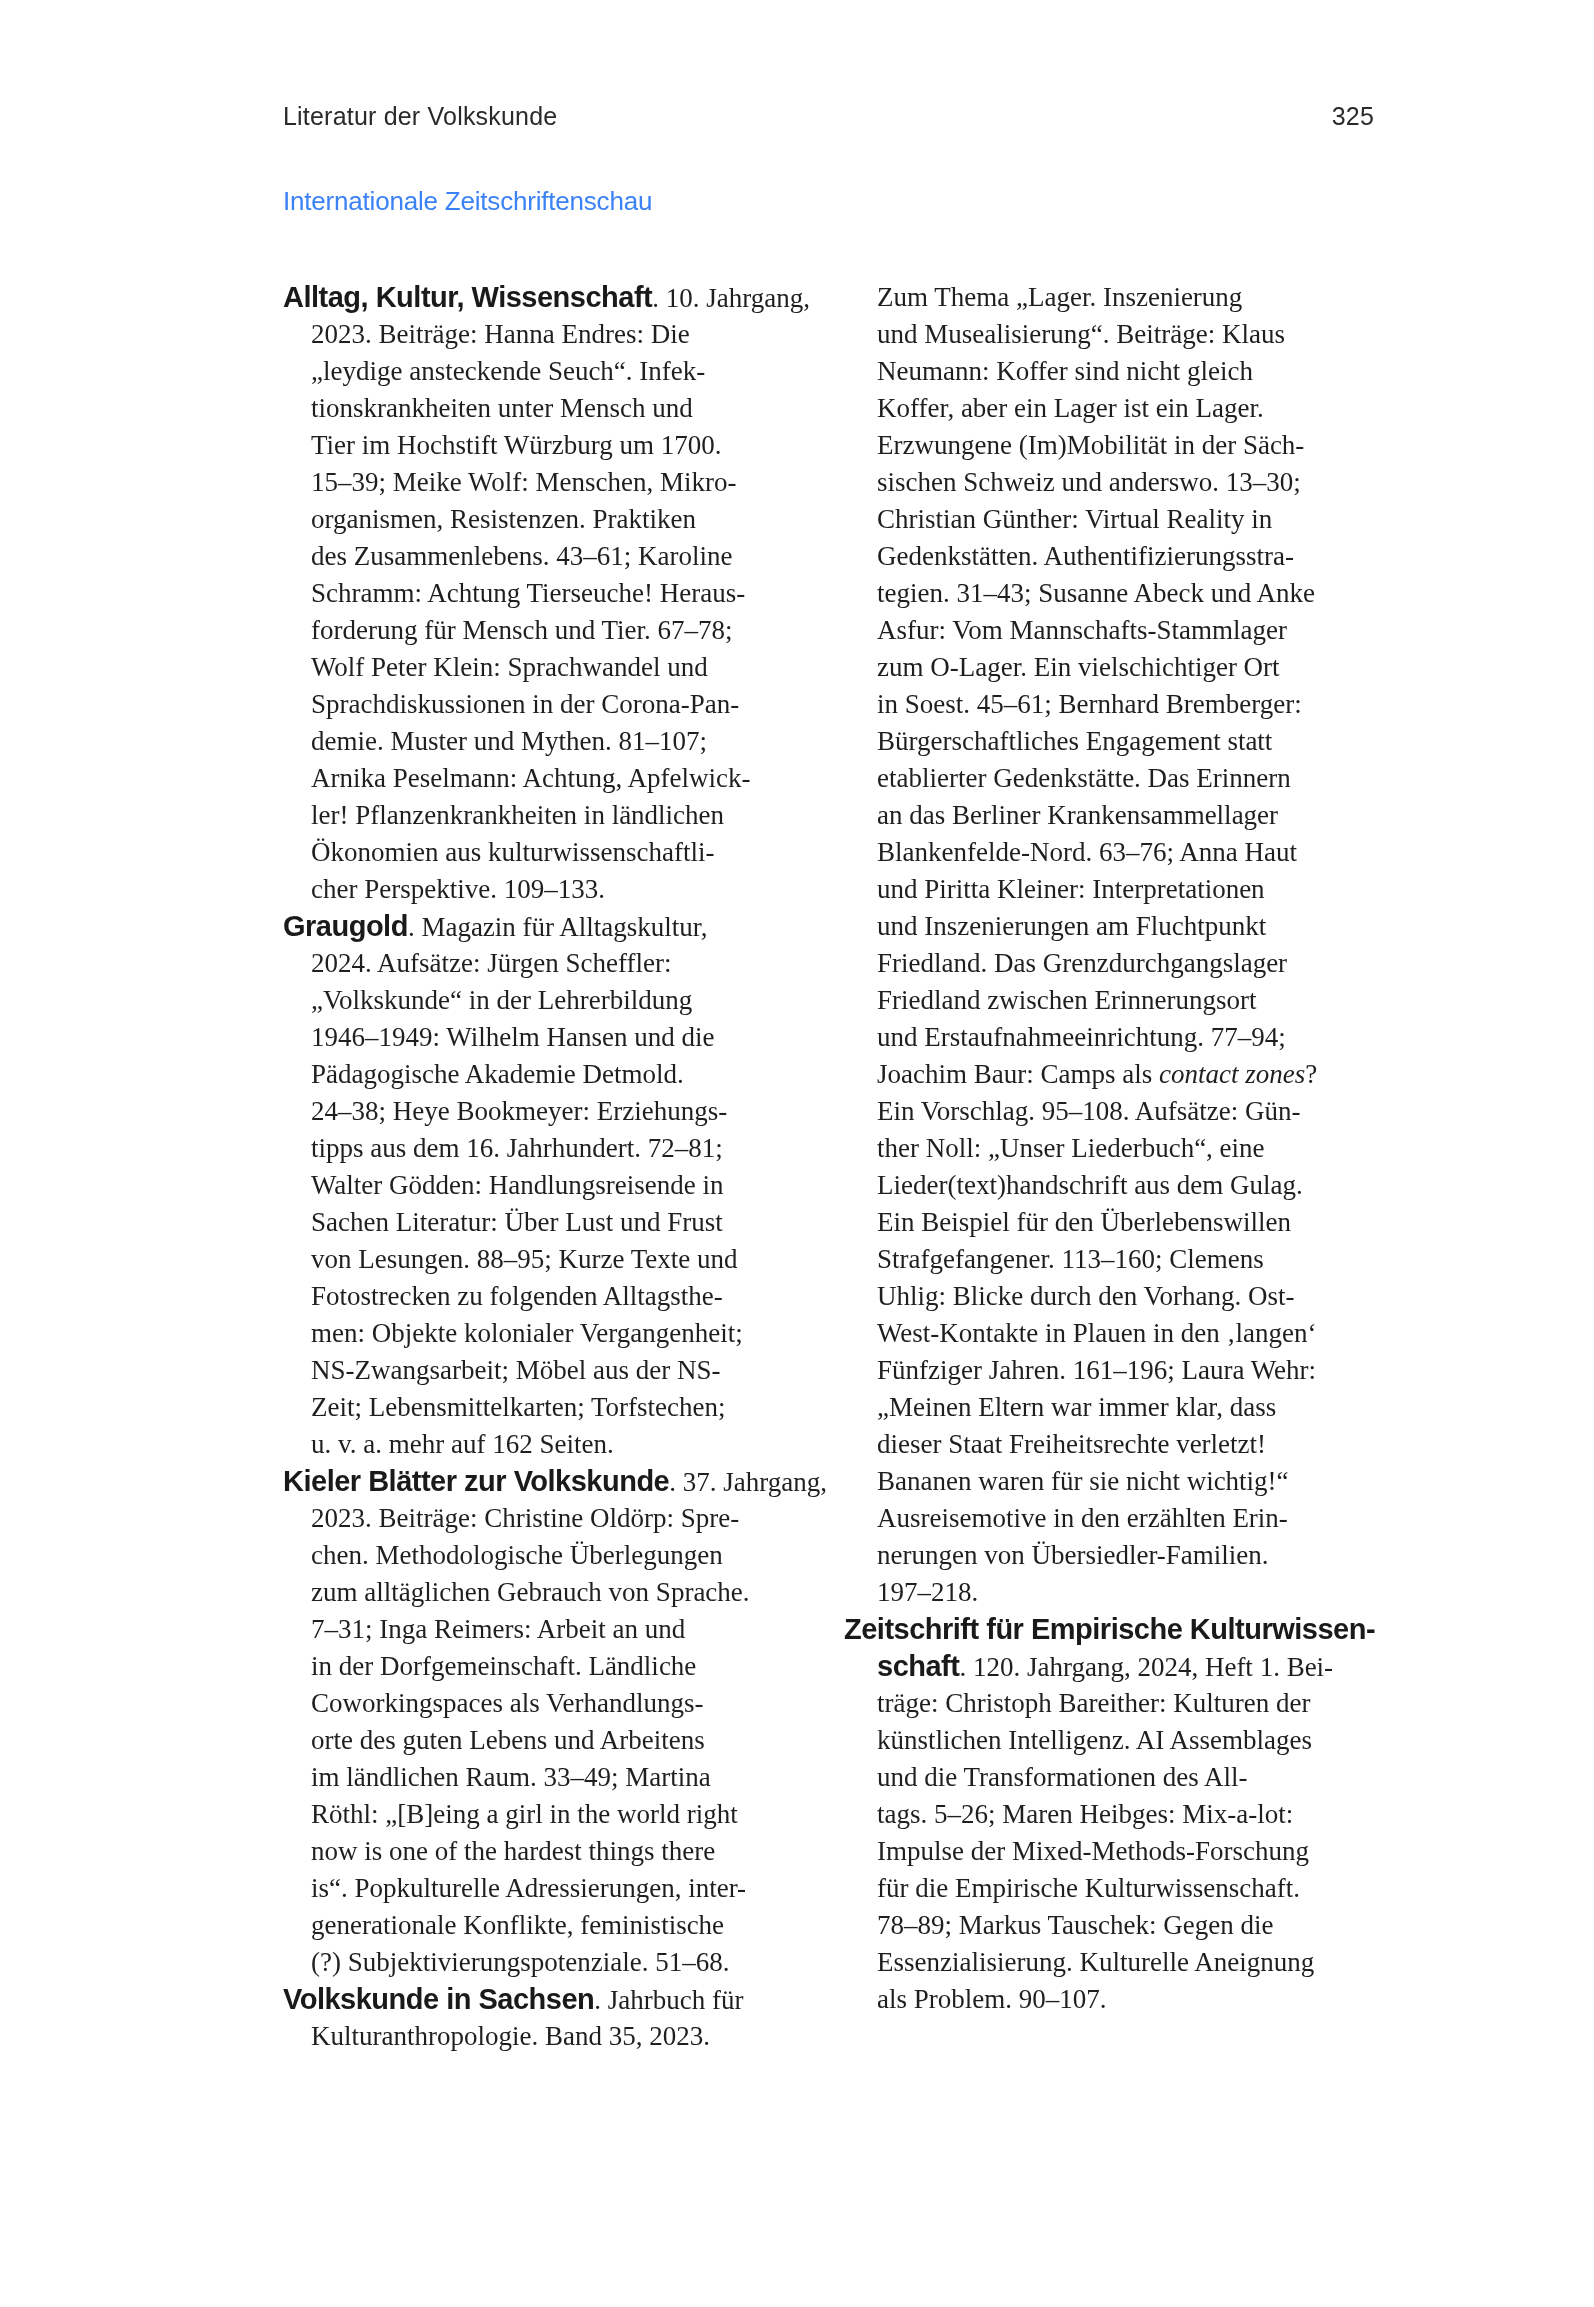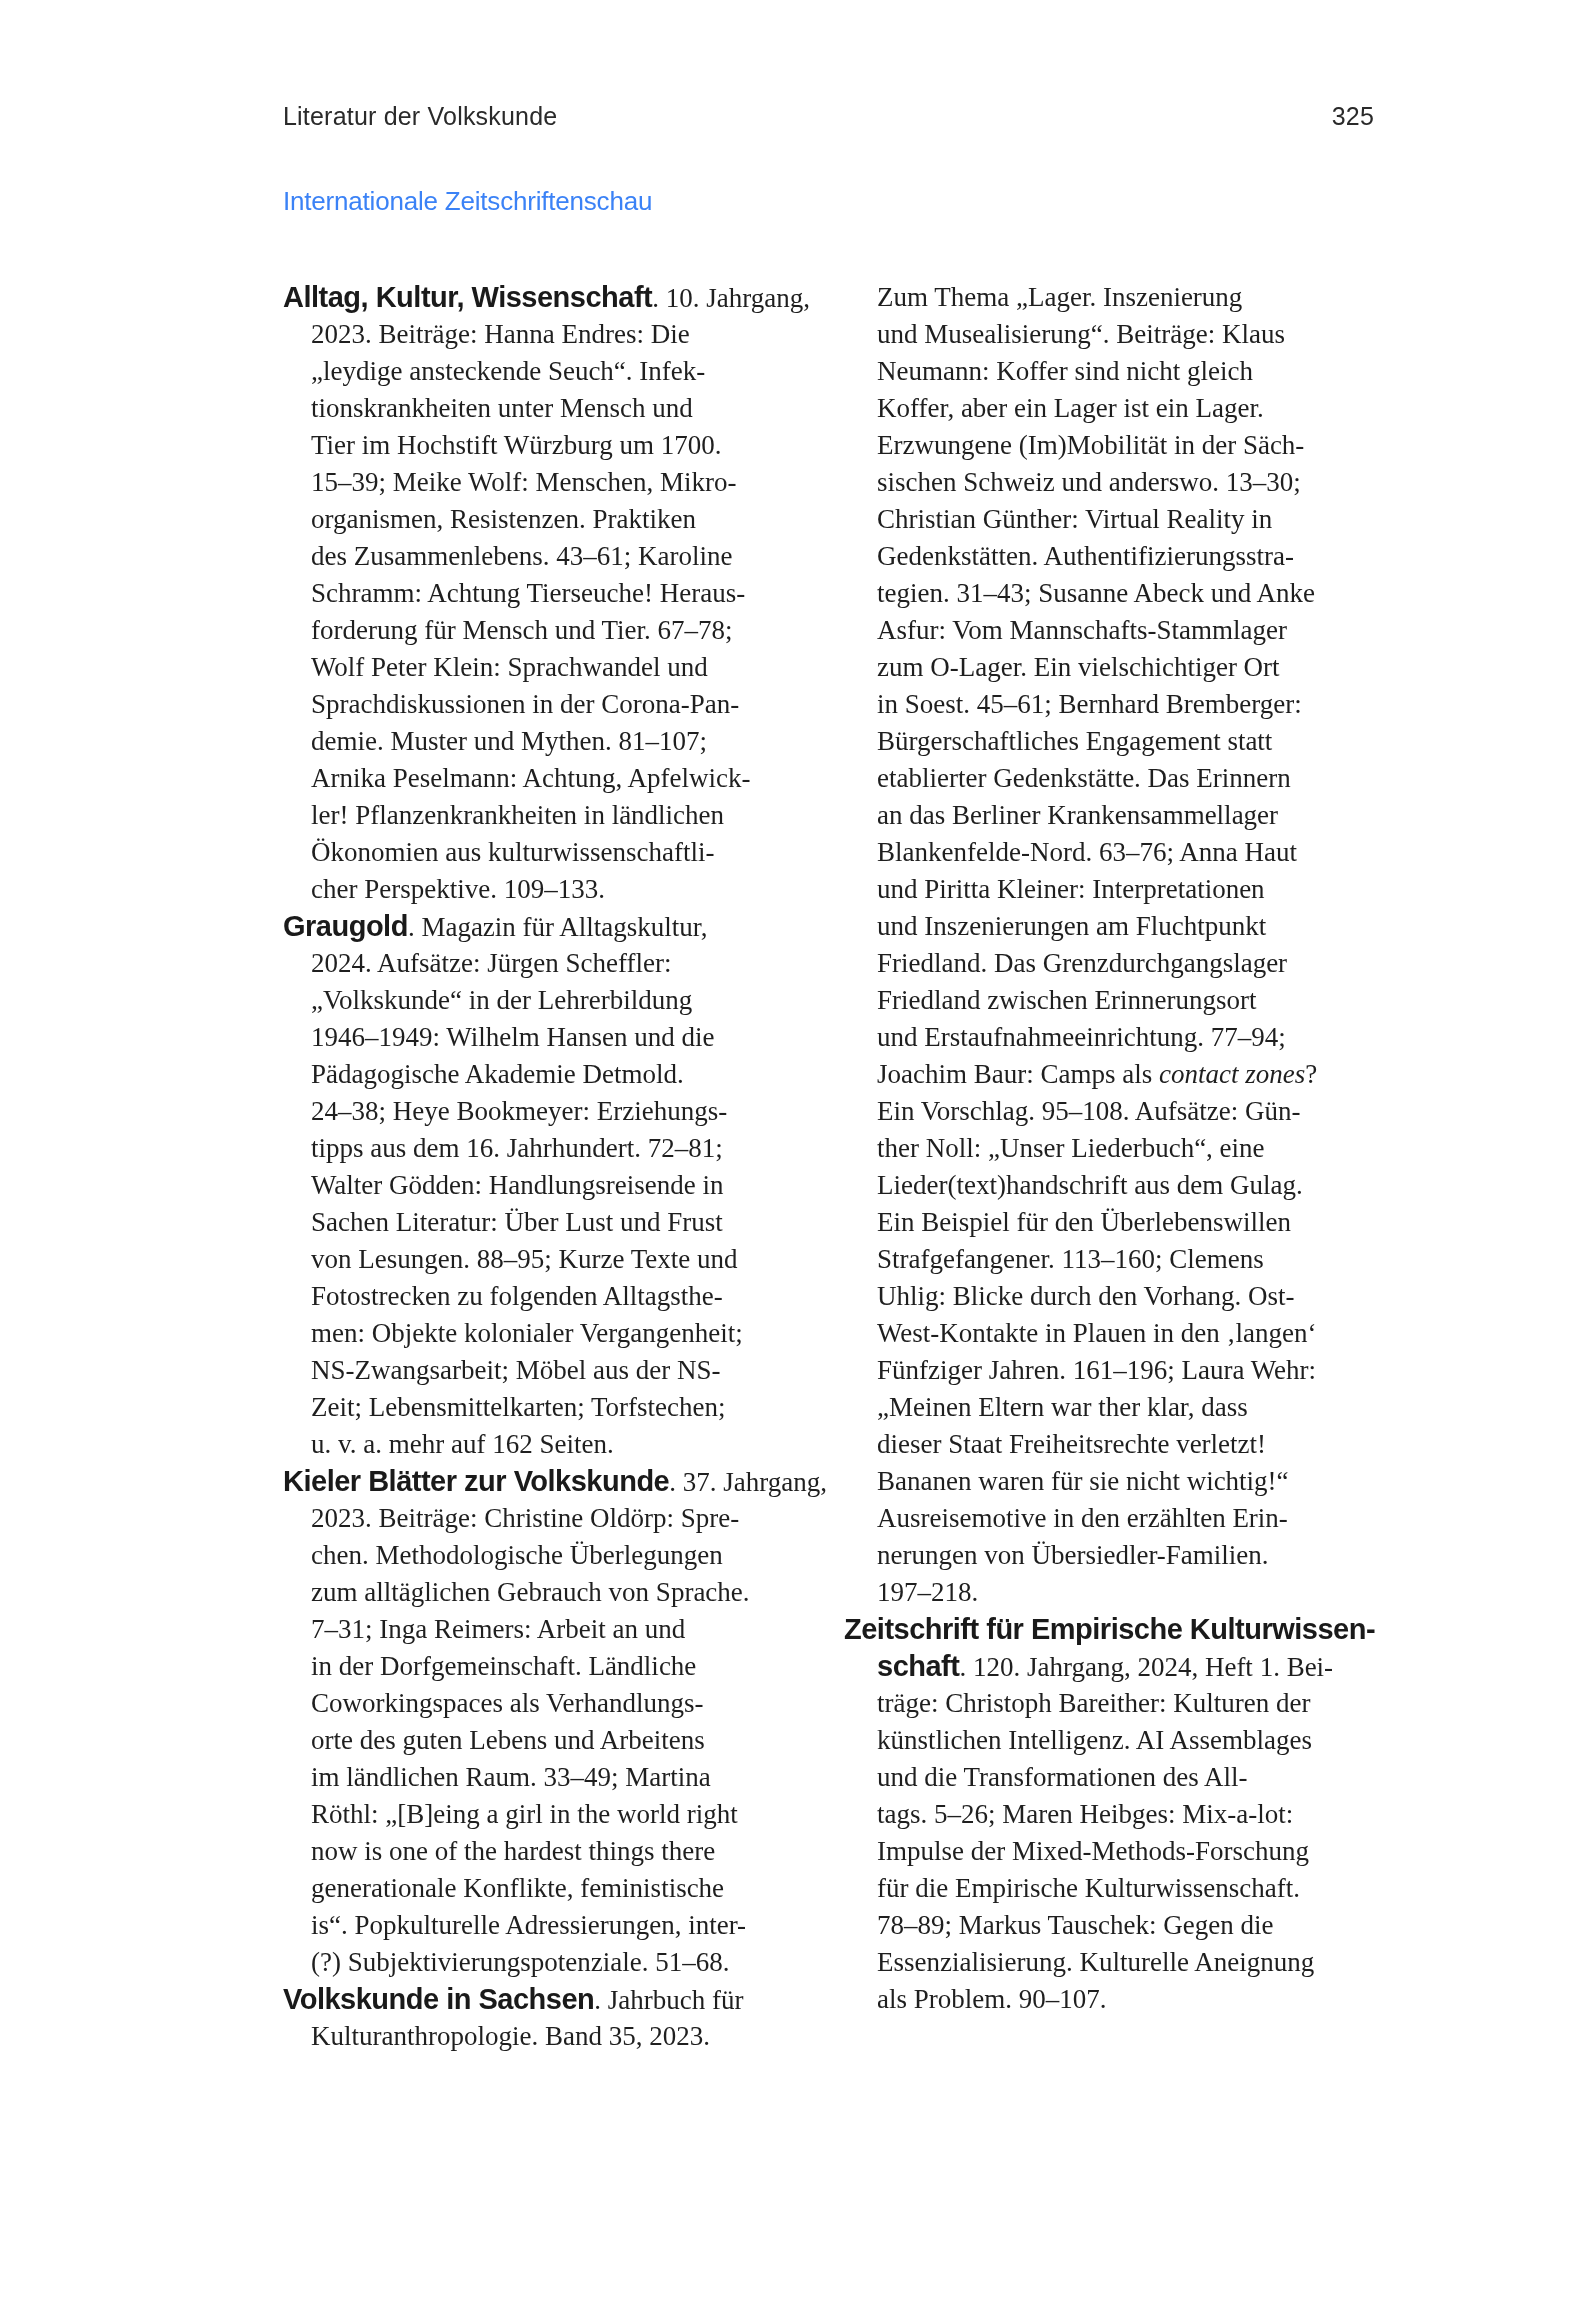--- a/index.html
+++ b/index.html
@@ -93,22 +93,22 @@
         <span class="line">2023. Beiträge: Christine Oldörp: Spre-</span>
         <span class="line">chen. Methodologische Überlegungen</span>
         <span class="line">zum alltäglichen Gebrauch von Sprache.</span>
         <span class="line">7–31; Inga Reimers: Arbeit an und</span>
         <span class="line">in der Dorfgemeinschaft. Ländliche</span>
         <span class="line">Coworkingspaces als Verhandlungs-</span>
         <span class="line">orte des guten Lebens und Arbeitens</span>
         <span class="line">im ländlichen Raum. 33–49; Martina</span>
         <span class="line">Röthl: „[B]eing a girl in the world right</span>
         <span class="line">now is one of the hardest things there</span>
+        <span class="line">is“. Popkulturelle Adressierungen, inter-</span>
         <span class="line">generationale Konflikte, feministische</span>
-        <span class="line">is“. Popkulturelle Adressierungen, inter-</span>
         <span class="line">(?) Subjektivierungspotenziale. 51–68.</span>
       </div>
   </div>
 
   <div>
     <span class="line first"><span class="journal">Volkskunde in Sachsen</span><span>. Jahrbuch für</span></span>
     <div>
         <span class="line">Kulturanthropologie. Band 35, 2023.</span>
       </div>
   </div>
@@ -142,21 +142,21 @@
     <span class="line"><span>Joachim Baur: Camps als </span><em>contact zones</em><span>?</span></span>
     <div>
         <span class="line">Ein Vorschlag. 95–108. Aufsätze: Gün-</span>
         <span class="line">ther Noll: „Unser Liederbuch“, eine</span>
         <span class="line">Lieder(text)handschrift aus dem Gulag.</span>
         <span class="line">Ein Beispiel für den Überlebenswillen</span>
         <span class="line">Strafgefangener. 113–160; Clemens</span>
         <span class="line">Uhlig: Blicke durch den Vorhang. Ost-</span>
         <span class="line">West-Kontakte in Plauen in den ‚langen‘</span>
         <span class="line">Fünfziger Jahren. 161–196; Laura Wehr:</span>
-        <span class="line">„Meinen Eltern war ther klar, dass</span>
+        <span class="line">„Meinen Eltern war immer klar, dass</span>
         <span class="line">dieser Staat Freiheitsrechte verletzt!</span>
         <span class="line">Bananen waren für sie nicht wichtig!“</span>
         <span class="line">Ausreisemotive in den erzählten Erin-</span>
         <span class="line">nerungen von Übersiedler-Familien.</span>
         <span class="line">197–218.</span>
       </div>
   </div>
   <div>
     <span class="line first"><span class="journal">Zeitschrift für Empirische Kulturwissen-</span></span>
     <span class="line"><span class="journal">schaft</span><span>. 120. Jahrgang, 2024, Heft 1. Bei-</span></span>

